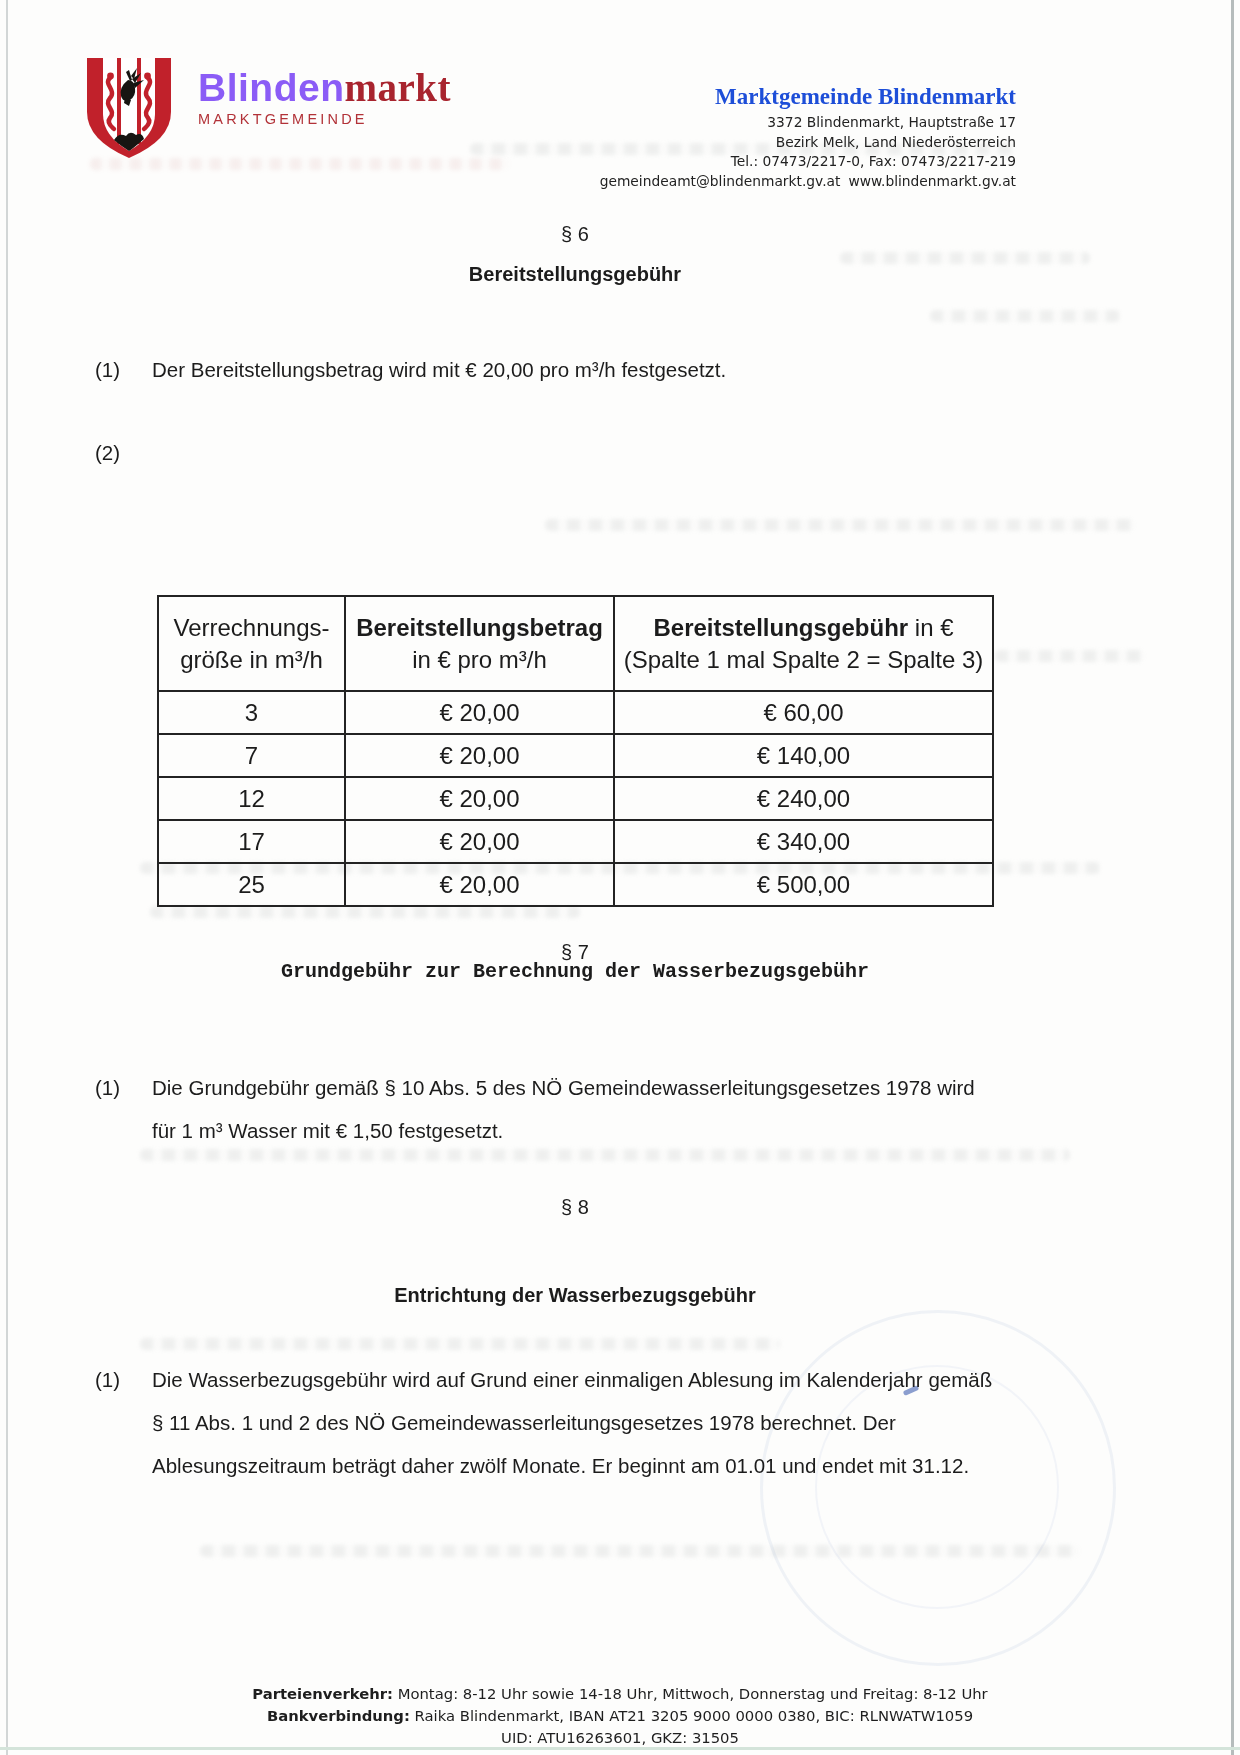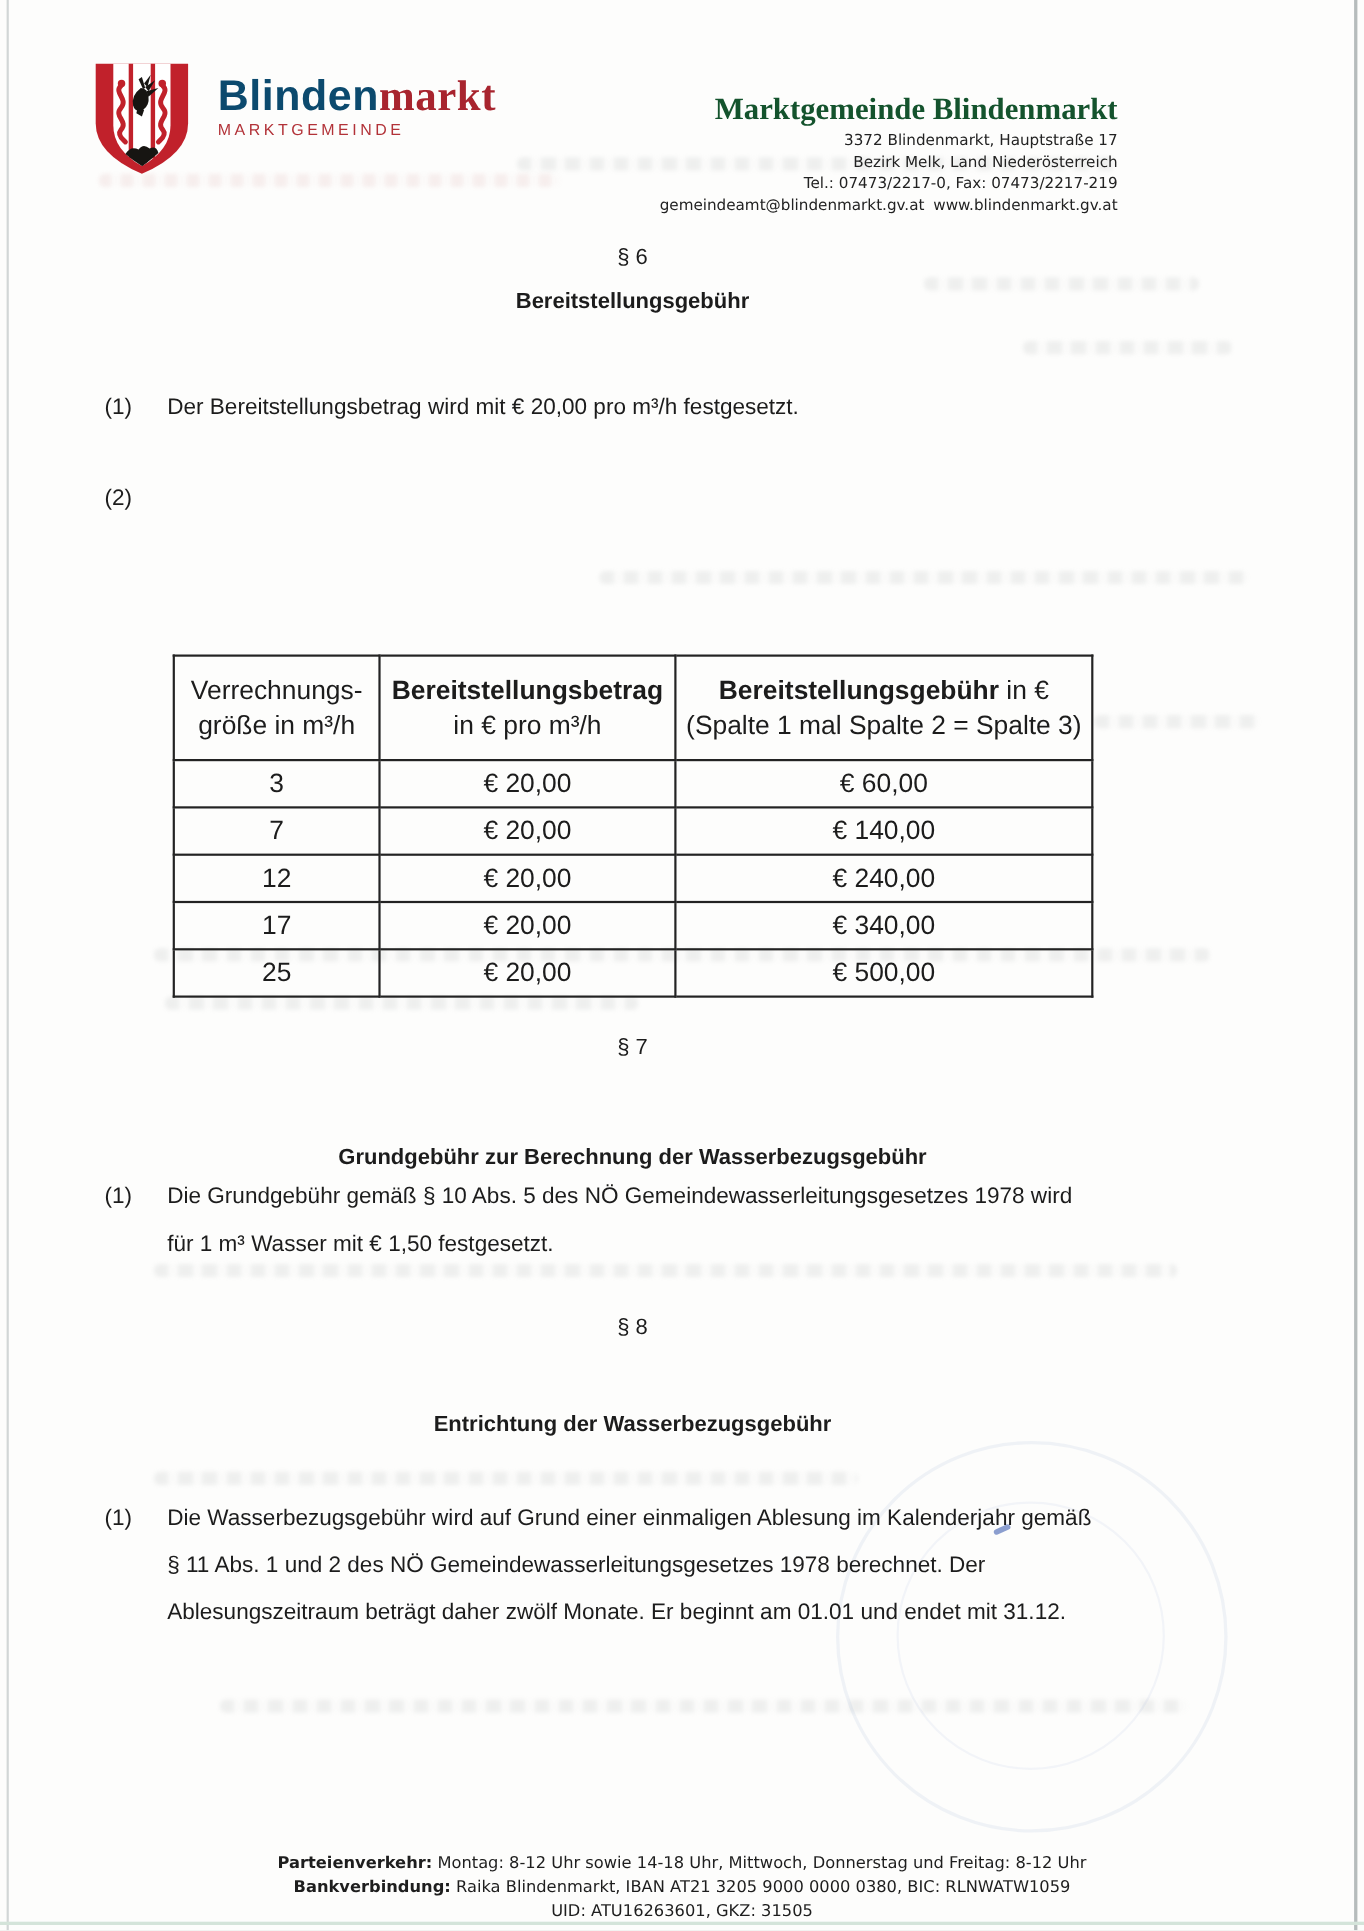--- a/index.html
+++ b/index.html
@@ -4,26 +4,26 @@
 <style>
   html,body{margin:0;padding:0;background:#e9e9e9;}
   .page{position:relative;width:1240px;height:1755px;background:#fdfdfc;overflow:hidden;
         font-family:"Liberation Sans",sans-serif;color:#1c1c1c;}
   .abs{position:absolute;}
 
   
   .logo-wrap{left:84px;top:56px;display:flex;align-items:flex-start;}
   .wordmark{margin-left:24px;margin-top:12px;}
   .wordline{font-size:39px;font-weight:bold;line-height:40px;letter-spacing:.5px;}
-  .word-dark{font-family:"Liberation Sans",sans-serif;color:#0c4a6e;}
+  .word-dark{font-family:"Liberation Sans",sans-serif;color:#8b5cf6;}
   .word-red{font-family:"Liberation Serif",serif;color:#a8242e;}
   .word-sub{margin-top:3px;font-size:14.5px;letter-spacing:3.2px;color:#b23238;font-weight:500;}
 
   .contact{top:84px;right:224px;text-align:right;}
-  .contact .org{font-family:"Liberation Serif",serif;font-weight:bold;font-size:28px;color:#14532d;margin-bottom:3px;}
+  .contact .org{font-family:"Liberation Serif",serif;font-weight:bold;font-size:23px;color:#1d4ed8;margin-bottom:3px;}
   .contact .cl{font-family:"DejaVu Sans",sans-serif;font-size:13.8px;line-height:19.5px;color:#222;}
   .contact .web{margin-left:8px;}
 
   
   .center{left:0;width:1150px;text-align:center;}
   .sec-num{font-size:20px;}
   .sec-title{font-size:20px;font-weight:bold;}
   .para-row{left:95px;width:935px;display:flex;}
   .para-num{width:57px;flex:0 0 57px;font-size:20.5px;line-height:43px;}
   .para-txt{font-size:20.5px;line-height:43px;white-space:pre-line;}
@@ -179,21 +179,21 @@
     </tr>
     <tr>
       <td class="dc">25</td>
       <td class="dc">€ 20,00</td>
       <td class="dc">€ 500,00</td>
     </tr>
   </tbody>
     </table>
 
   <div class="abs center sec-num" style="top:941px;">§ 7</div>
-  <div class="abs center sec-title" style="top:1041px;">Grundgebühr zur Berechnung der Wasserbezugsgebühr</div>
+  <div class="abs center sec-title" style="top:960px;font-family:Liberation Mono, monospace;">Grundgebühr zur Berechnung der Wasserbezugsgebühr</div>
 
   <div class="abs para-row" style="top:1066px;">
     <div class="para-num">(1)</div>
     <div class="para-txt">Die Grundgebühr gemäß § 10 Abs. 5 des NÖ Gemeindewasserleitungsgesetzes 1978 wird
 für 1 m³ Wasser mit € 1,50 festgesetzt.</div>
   </div>
 
   <div class="abs center sec-num" style="top:1196px;">§ 8</div>
   <div class="abs center sec-title" style="top:1284px;">Entrichtung der Wasserbezugsgebühr</div>
 

